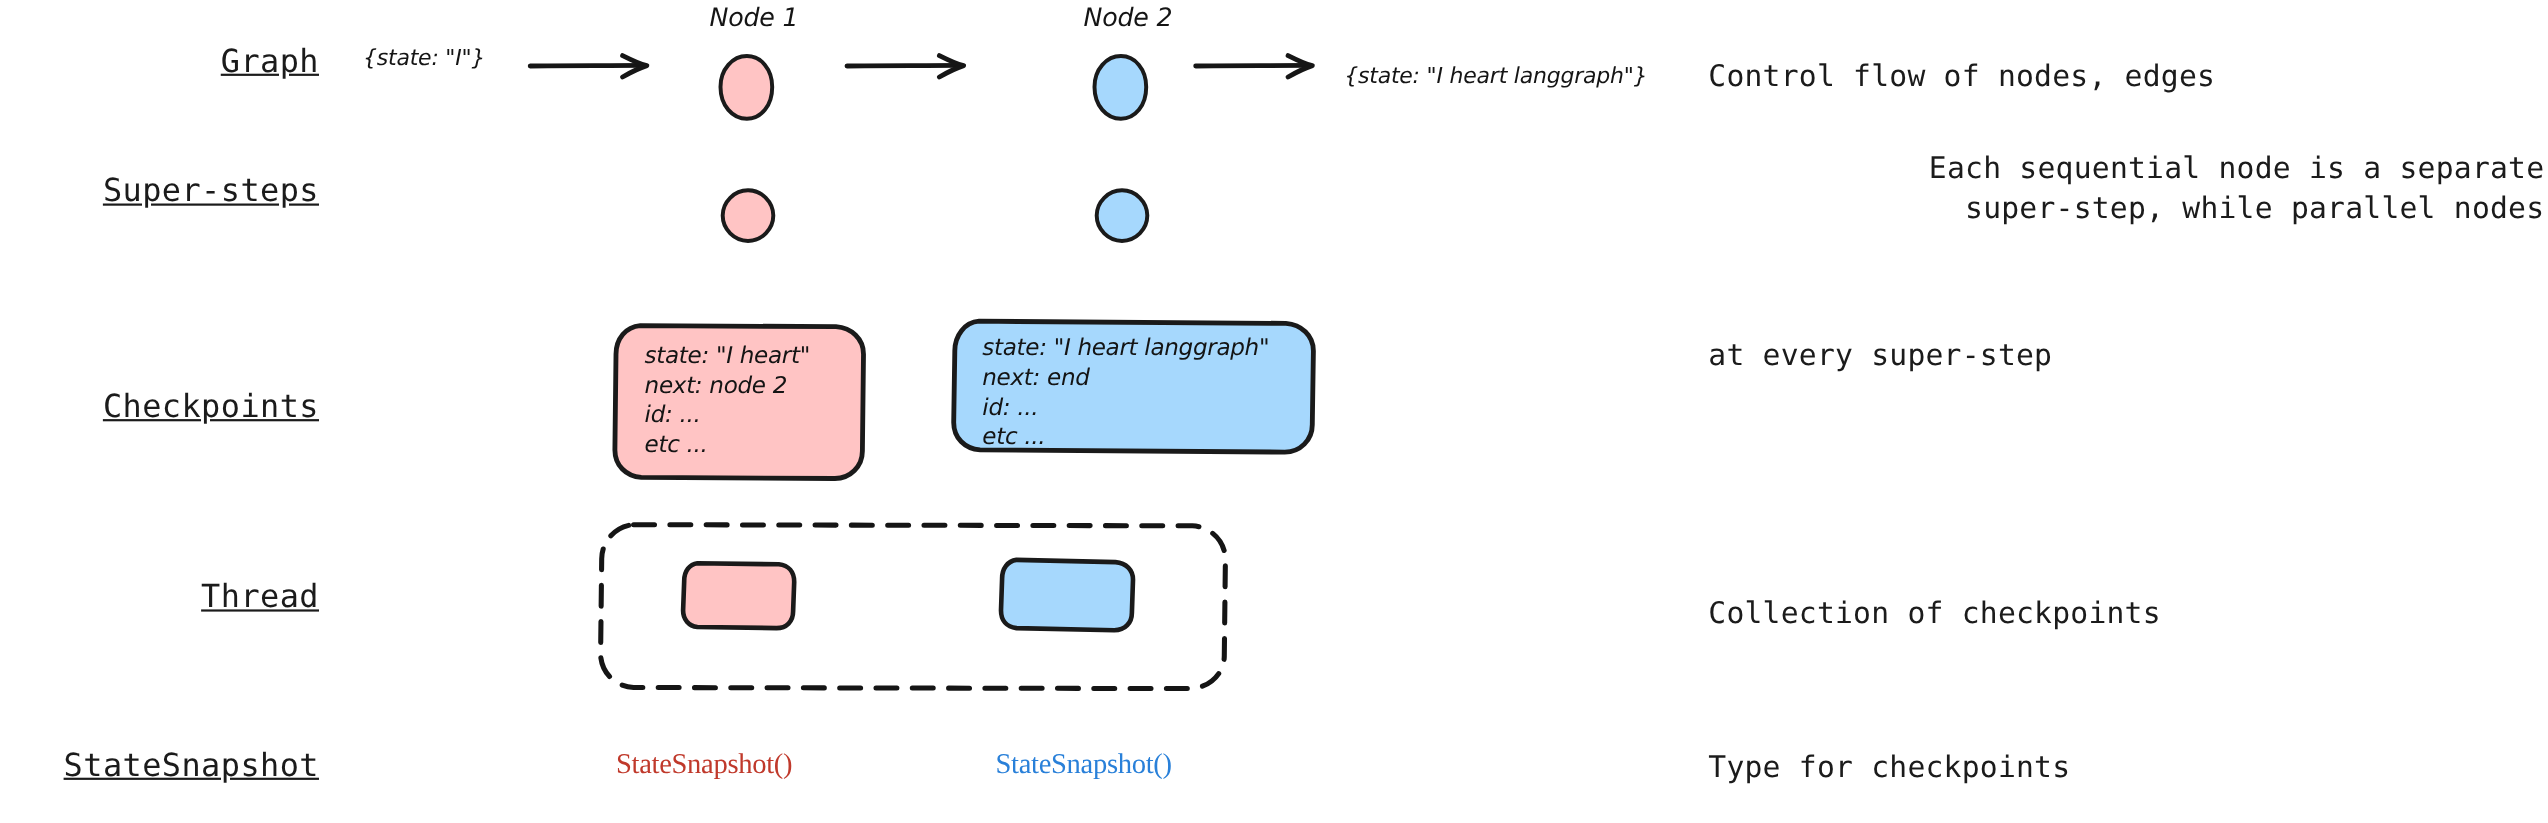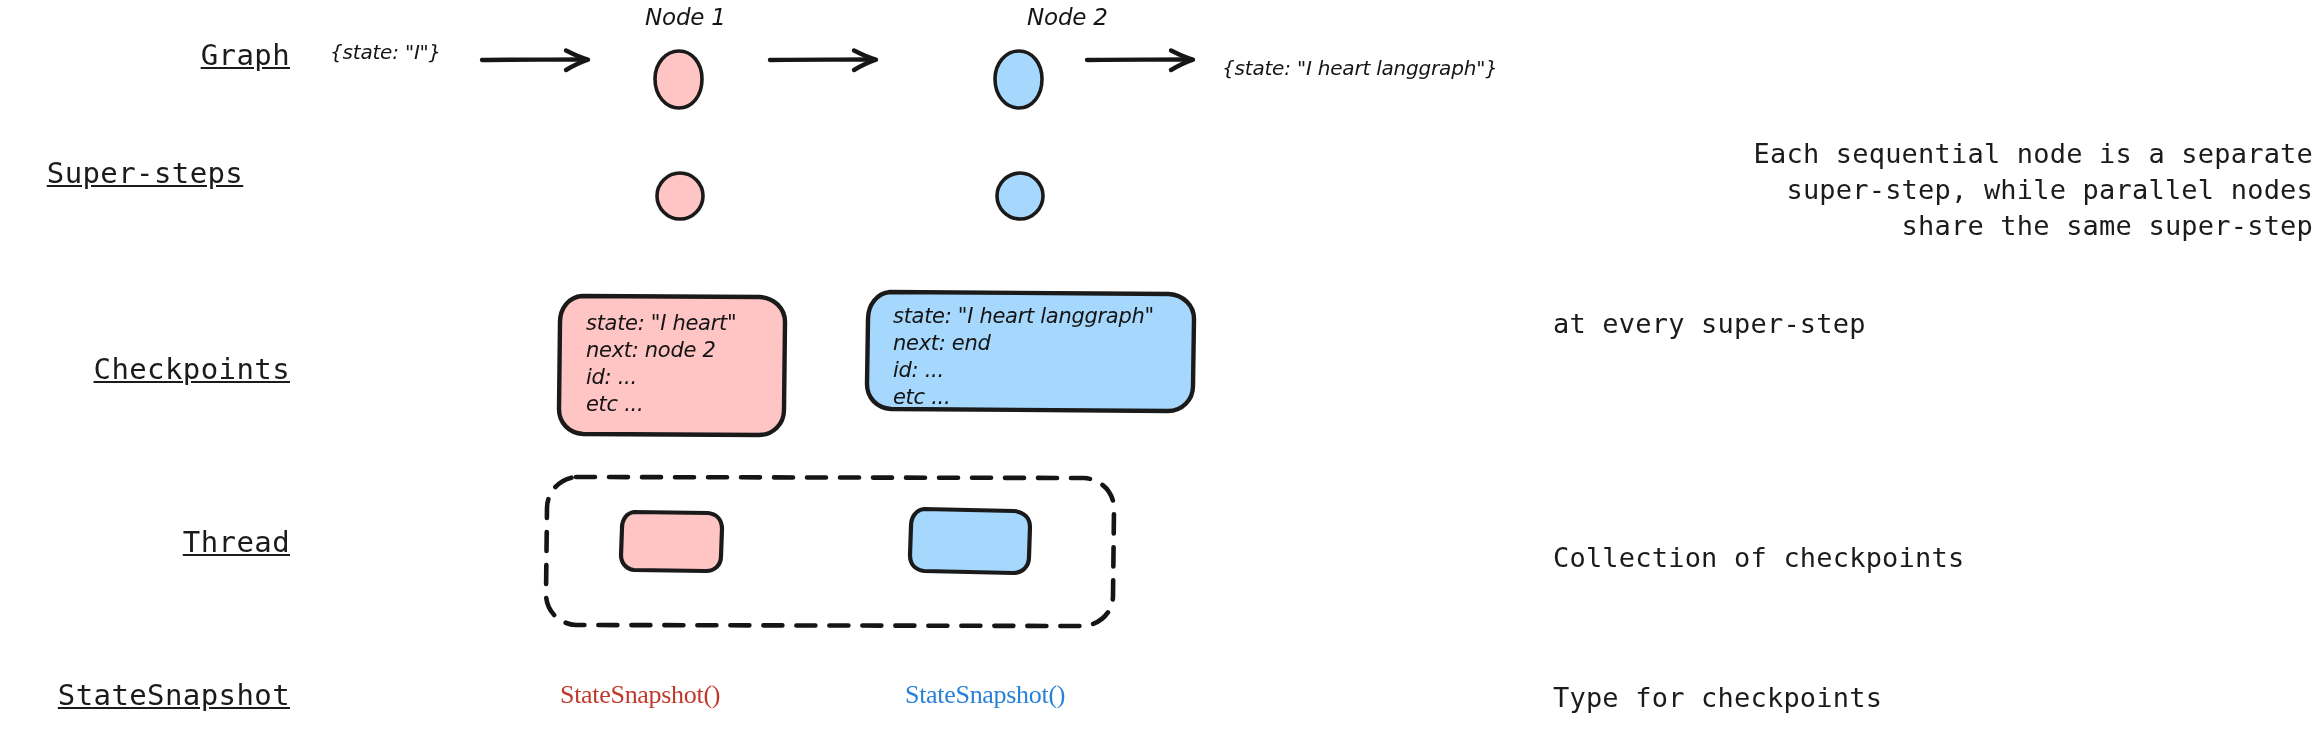--- a/index.html
+++ b/index.html
@@ -103,55 +103,57 @@
     </svg>
   </div>
 
   <div class="shape" style="left:768px; top:48px;">
     <svg width="120" height="24" viewBox="0 0 120 24">
       <path d="M2,12 C30,11.4 70,11.8 104,11.5" stroke="#161616" stroke-width="4.4" fill="none" stroke-linecap="round"></path>
       <path d="M86,2.5 C93,6 101,10 108,11.7 C101,14 93,18 86,22" stroke="#161616" stroke-width="4.4" fill="none" stroke-linecap="round" stroke-linejoin="round"></path>
     </svg>
   </div>
 
-  <div class="hand hand-sm" style="left:985px; top:4px;margin-left:42px;">Node 2</div>
+  <div class="hand hand-sm" style="left:985px; top:4px;">Node 2</div>
   <div class="shape" style="left:990px; top:48px;">
     <svg width="58" height="64" viewBox="0 0 58 64">
       <path d="M29,3 C42,3 52,15 52,31 C52,48 42,60 29,60 C16,60 5,48 5,31 C5,15 16,3 29,3 Z" fill="#a6d8fd" stroke="#1a1a1a" stroke-width="3.6" stroke-linejoin="round"></path>
     </svg>
   </div>
 
   <div class="shape" style="left:1085px; top:48px;">
     <svg width="120" height="24" viewBox="0 0 120 24">
       <path d="M2,12 C30,11.4 70,11.8 104,11.5" stroke="#161616" stroke-width="4.4" fill="none" stroke-linecap="round"></path>
       <path d="M86,2.5 C93,6 101,10 108,11.7 C101,14 93,18 86,22" stroke="#161616" stroke-width="4.4" fill="none" stroke-linecap="round" stroke-linejoin="round"></path>
     </svg>
   </div>
 
   <div class="hand" style="left:1222px; top:56px;">{state: "I heart langgraph"}</div>
 
-
-  <div class="row-label-box" style="top:156px;text-align:center;">Super-steps</div>
+  <div class="desc" style="top:52px;">
+    <div>Control flow of nodes, edges</div>
+  </div>
+
+  <div class="row-label-box" style="top:156px;">Super-steps</div>
 
   <div class="shape" style="left:654px; top:170px;">
     <svg width="52" height="52" viewBox="0 0 52 52">
       <path d="M26,3 C38.5,3 49,13.5 49,26 C49,38.5 38.5,49 26,49 C13.5,49 3,38.5 3,26 C3,13.5 13.5,3 26,3 Z" fill="#ffc4c4" stroke="#1a1a1a" stroke-width="3.6" stroke-linejoin="round"></path>
     </svg>
   </div>
 
   <div class="shape" style="left:994px; top:170px;">
     <svg width="52" height="52" viewBox="0 0 52 52">
       <path d="M26,3 C38.5,3 49,13.5 49,26 C49,38.5 38.5,49 26,49 C13.5,49 3,38.5 3,26 C3,13.5 13.5,3 26,3 Z" fill="#a6d8fd" stroke="#1a1a1a" stroke-width="3.6" stroke-linejoin="round"></path>
     </svg>
   </div>
 
   <div class="desc" style="top:136px;text-align:right;">
     <div>Each sequential node is a separate</div>
     <div>super-step, while parallel nodes</div>
-    <div>share the same super-step</div>
   </div>
 
   <div class="row-label-box" style="top:352px;">Checkpoints</div>
 
   <div class="shape" style="left:556px; top:292px;">
     <svg width="236" height="150" viewBox="0 0 236 150">
       <path d="M26,4 L204,5 C218,6 229,16 229,30 L228,118 C228,132 217,143 203,143 L27,142 C13,141 3,131 3,117 L4,30 C4,16 13,5 26,4 Z" fill="#ffc4c4" stroke="#1a1a1a" stroke-width="4.4" stroke-linejoin="round"></path>
     </svg>
   </div>
   <div class="cp-text" style="left:586px; top:310px;"><span>state: "I heart"</span><br><span>next: node 2</span><br><span>id: ...</span><br><span>etc ...</span></div>

